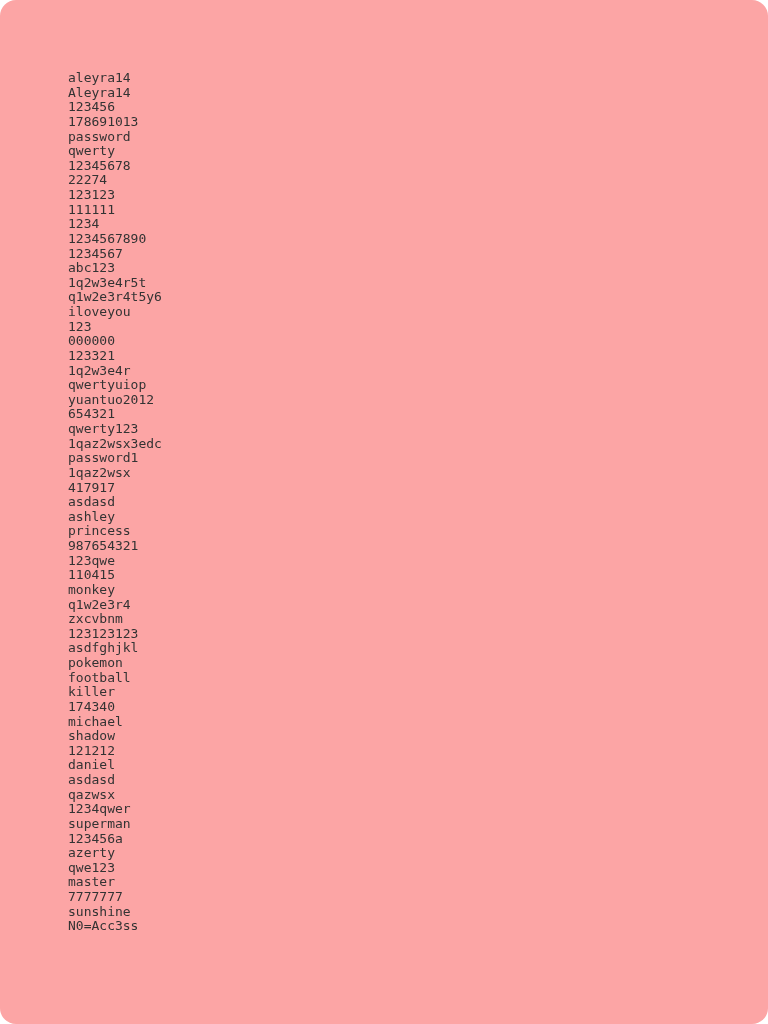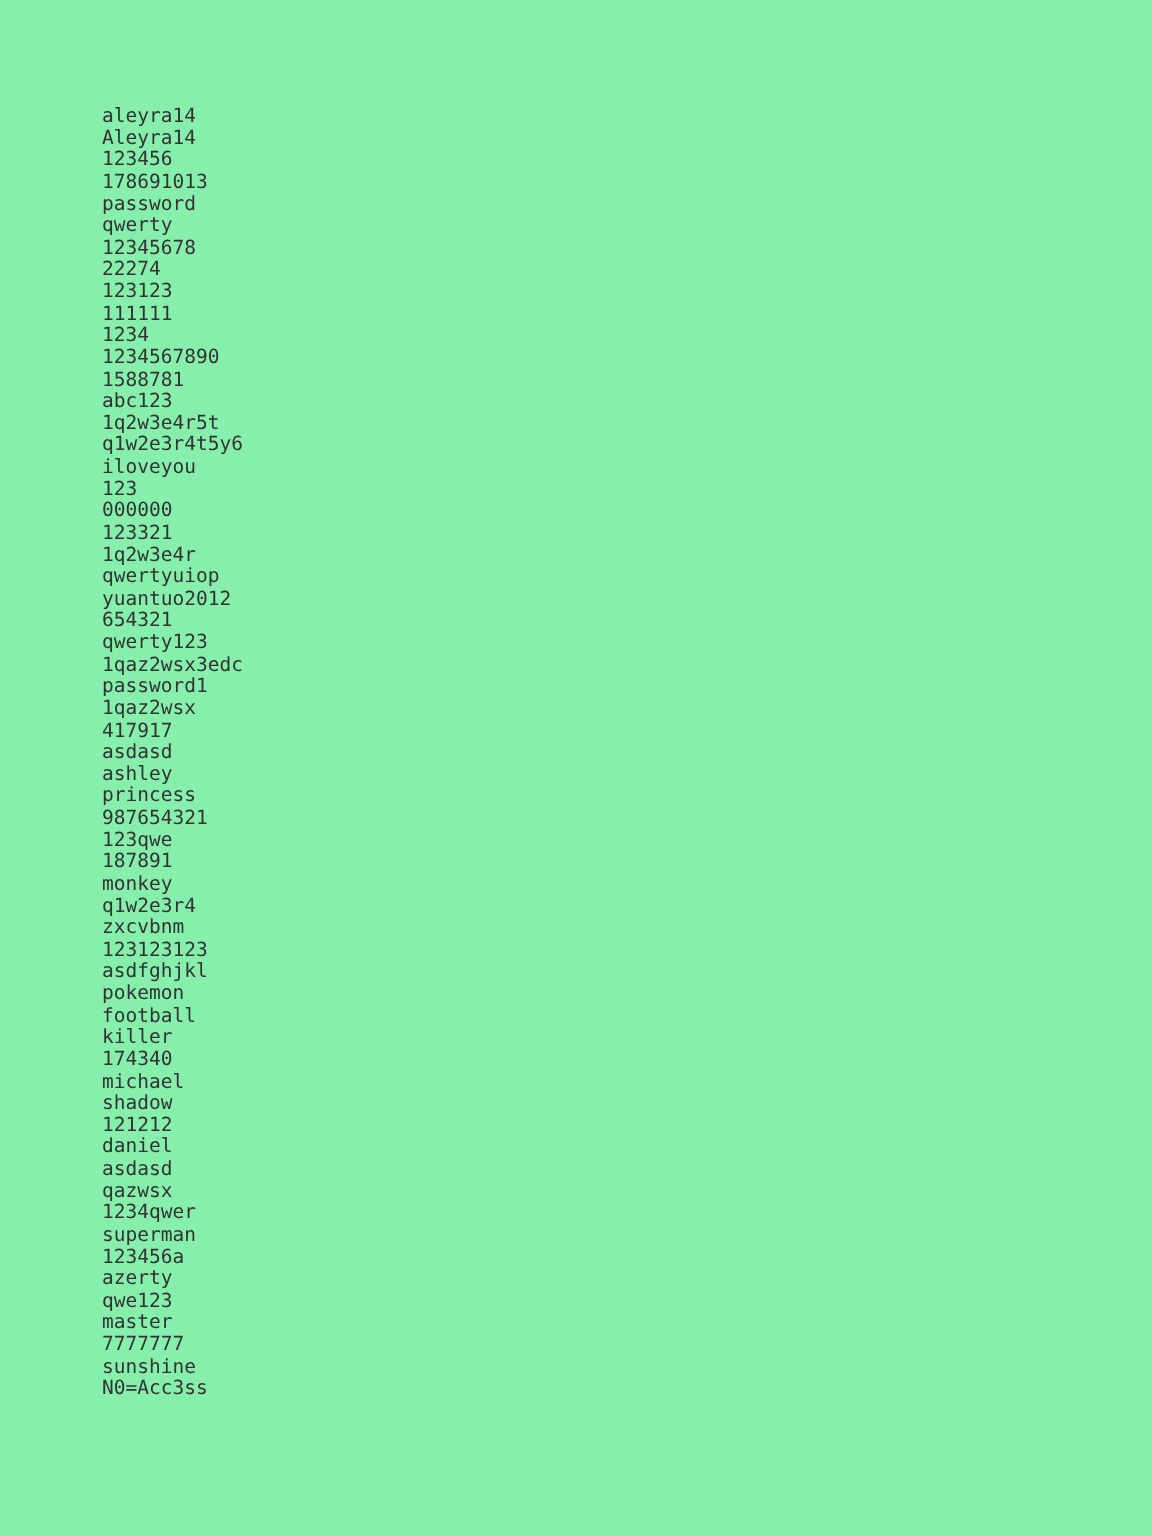--- a/index.html
+++ b/index.html
@@ -11,22 +11,23 @@
   body {
     width: 768px;
     height: 1024px;
     overflow: hidden;
     font-family: "DejaVu Sans Mono", "Liberation Mono", monospace;
   }
   .page {
     position: relative;
     width: 768px;
     height: 1024px;
-    background: #86efac;
+    background: #fca5a5;
     box-sizing: border-box;
+    border-radius: 16px;
   }
   .text-block {
     position: absolute;
     left: 68px;
     top: 71px;
     margin: 0;
     padding: 0;
   }
   .line {
     font-family: "DejaVu Sans Mono", "Liberation Mono", monospace;
@@ -50,21 +51,21 @@
       <div class="line">123456</div>
       <div class="line">178691013</div>
       <div class="line">password</div>
       <div class="line">qwerty</div>
       <div class="line">12345678</div>
       <div class="line">22274</div>
       <div class="line">123123</div>
       <div class="line">111111</div>
       <div class="line">1234</div>
       <div class="line">1234567890</div>
-      <div class="line">1588781</div>
+      <div class="line">1234567</div>
       <div class="line">abc123</div>
       <div class="line">1q2w3e4r5t</div>
       <div class="line">q1w2e3r4t5y6</div>
       <div class="line">iloveyou</div>
       <div class="line">123</div>
       <div class="line">000000</div>
       <div class="line">123321</div>
       <div class="line">1q2w3e4r</div>
       <div class="line">qwertyuiop</div>
       <div class="line">yuantuo2012</div>
@@ -72,21 +73,21 @@
       <div class="line">qwerty123</div>
       <div class="line">1qaz2wsx3edc</div>
       <div class="line">password1</div>
       <div class="line">1qaz2wsx</div>
       <div class="line">417917</div>
       <div class="line">asdasd</div>
       <div class="line">ashley</div>
       <div class="line">princess</div>
       <div class="line">987654321</div>
       <div class="line">123qwe</div>
-      <div class="line">187891</div>
+      <div class="line">110415</div>
       <div class="line">monkey</div>
       <div class="line">q1w2e3r4</div>
       <div class="line">zxcvbnm</div>
       <div class="line">123123123</div>
       <div class="line">asdfghjkl</div>
       <div class="line">pokemon</div>
       <div class="line">football</div>
       <div class="line">killer</div>
       <div class="line">174340</div>
       <div class="line">michael</div>

